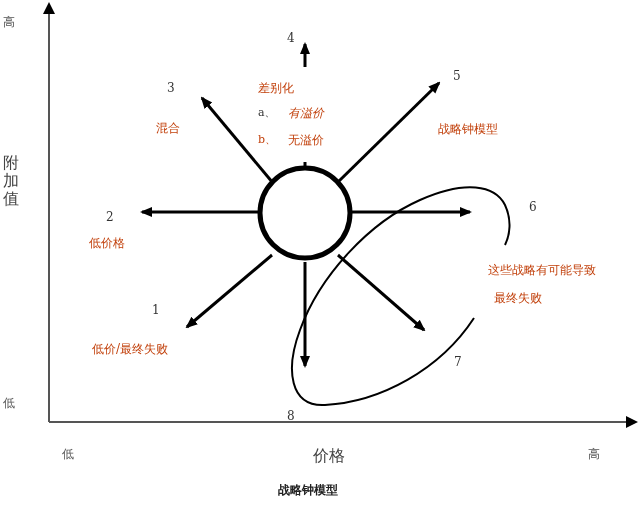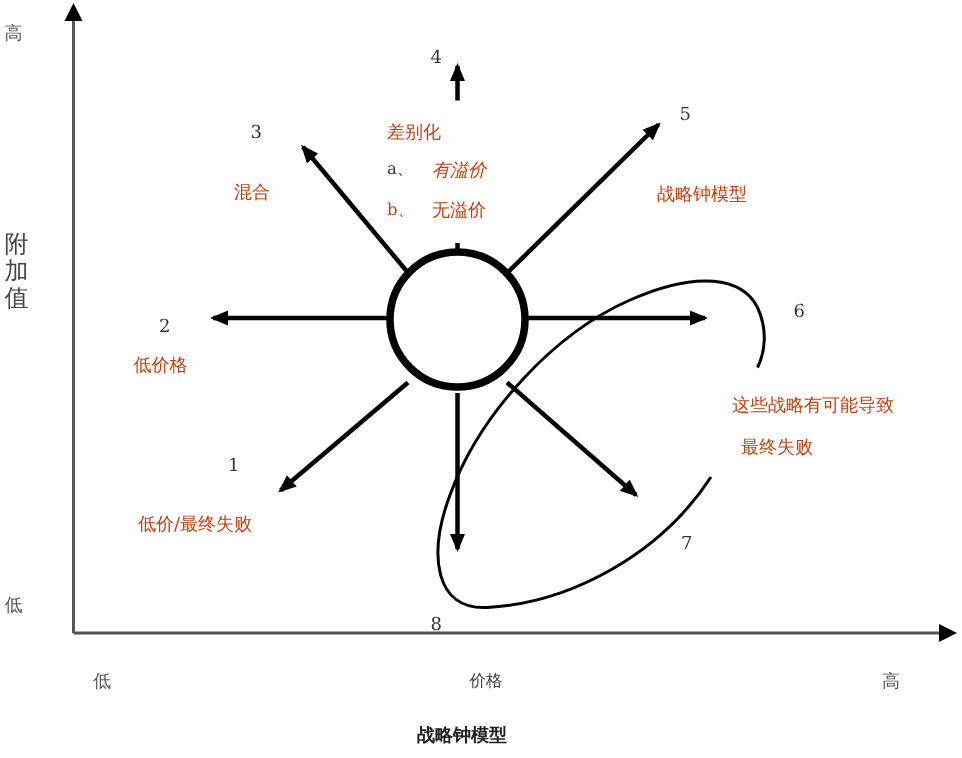--- a/index.html
+++ b/index.html
@@ -49,21 +49,21 @@
   <path d="M474,318 C440,370 380,402 325,405 C290,407 285,370 300,330 C320,275 370,222 420,200 C465,180 495,185 505,205 C512,220 510,235 505,245" fill="none" stroke="#000" stroke-width="2"></path>
 </svg>
 
 <span class="axis-lbl" style="left:3px; top:16px;">高</span>
 <div class="vlabel" style="left:2px; top:154px;">
   <span>附<br>加<br>值</span>
 </div>
 <span class="axis-lbl" style="left:3px; top:397px;">低</span>
 
 <span class="axis-lbl" style="left:62px; top:448px;">低</span>
-<span class="axis-lbl" style="left:313px; top:448px; font-size:11px; color:#444;">价格</span>
+<span class="axis-lbl" style="left:313px; top:448px; font-size:16px; color:#444;">价格</span>
 <span class="axis-lbl" style="left:588px; top:448px;">高</span>
 
 <span class="title" style="left:278px; top:484px;">战略钟模型</span>
 
 <span class="num" style="left:152px; top:304px;">1</span>
 <span class="lbl" style="left:92px; top:343px;">低价/最终失败</span>
 
 <span class="num" style="left:106px; top:211px;">2</span>
 <span class="lbl" style="left:89px; top:237px;">低价格</span>
 

